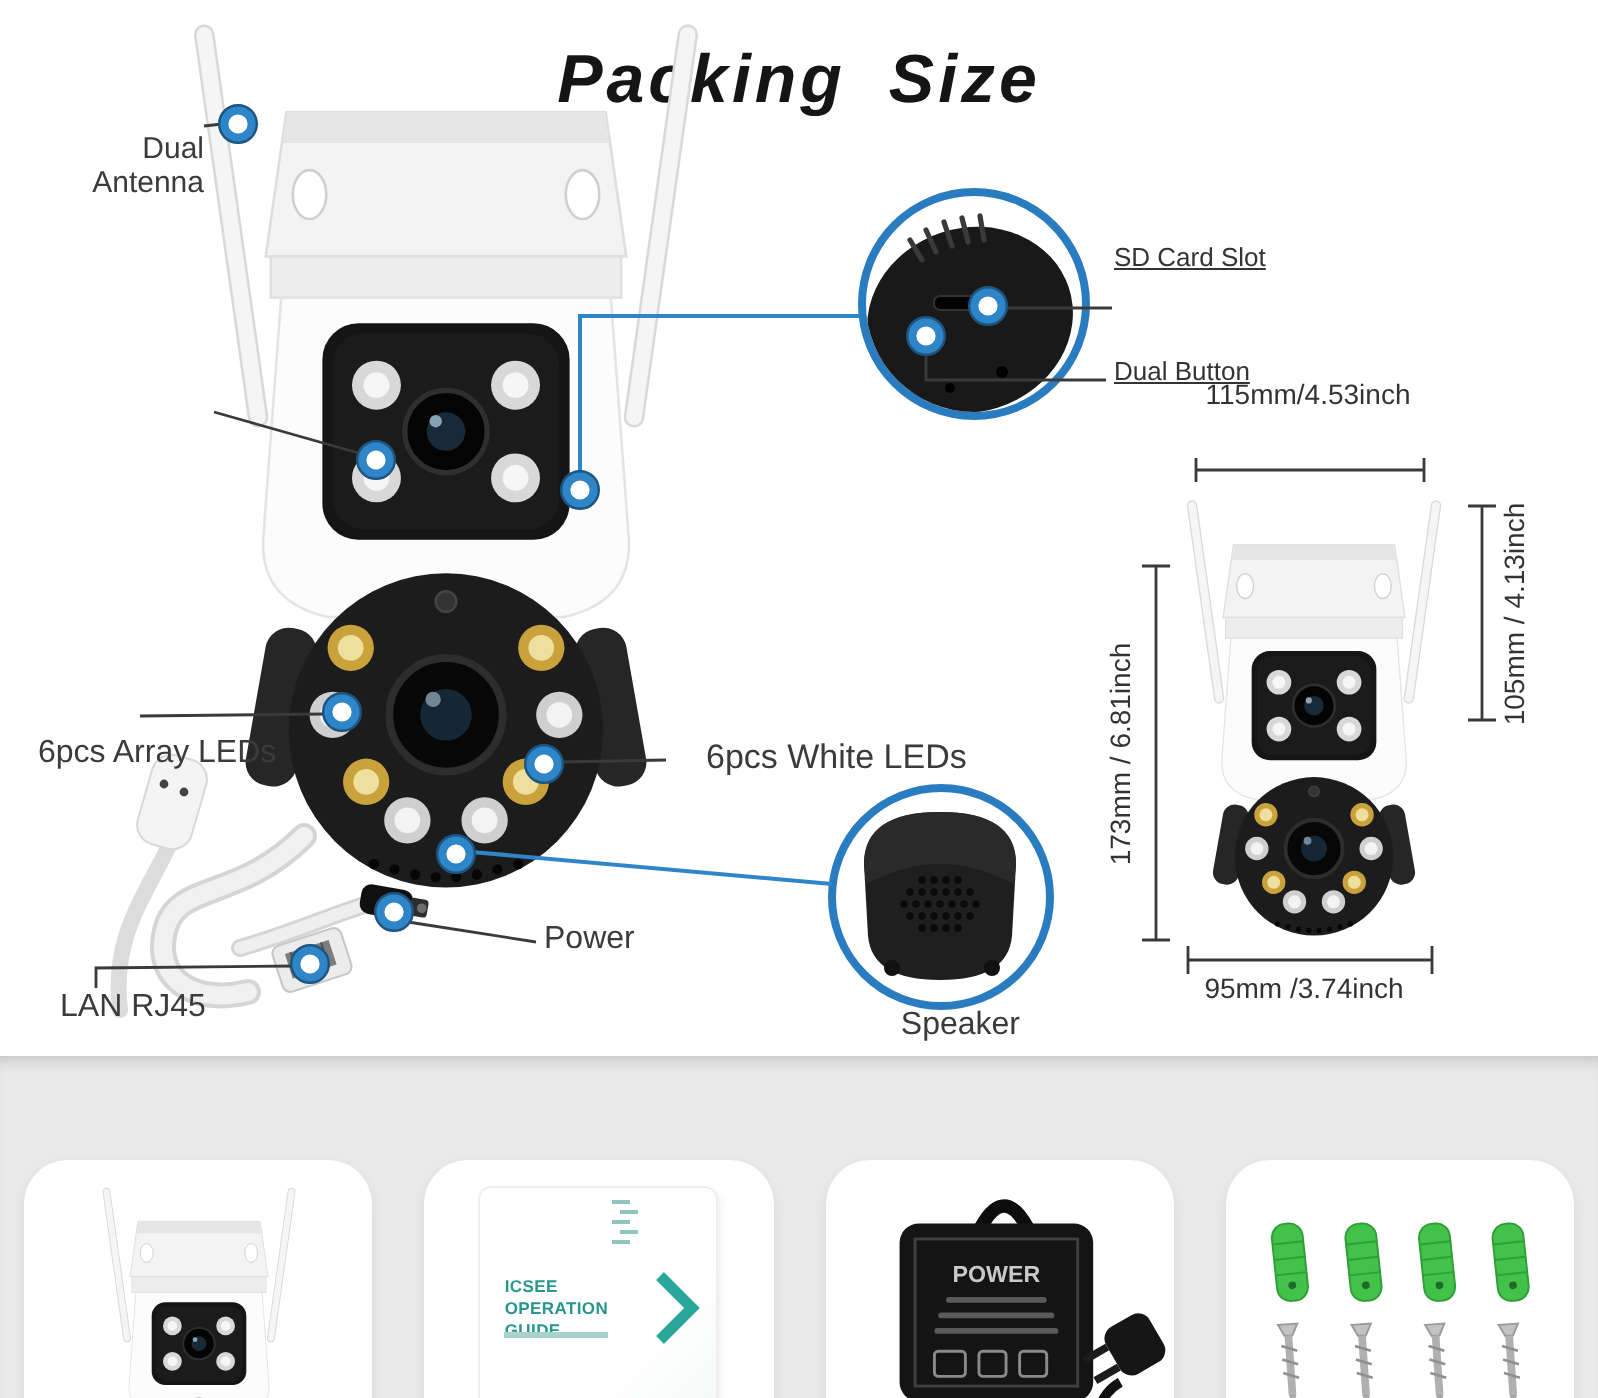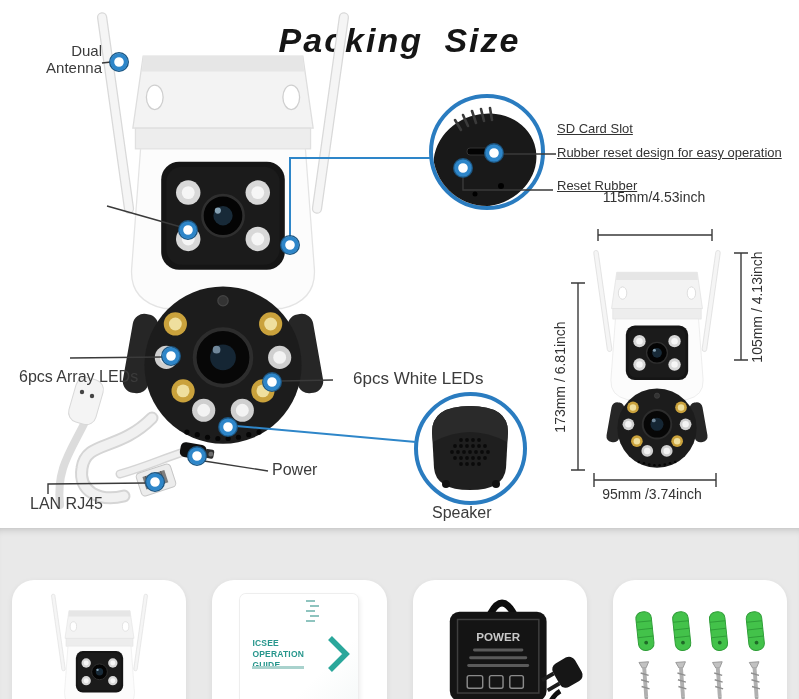--- a/index.html
+++ b/index.html
@@ -3,22 +3,22 @@
 <meta charset="utf-8">
 <style>
   html,body{margin:0;padding:0;background:#fff;}
   .screen{position:relative;width:799px;height:699px;overflow:hidden;background:#ffffff;
           font-family:"Liberation Sans",sans-serif;color:#3a3a3a;}
   .sec-title{position:absolute;left:0;width:100%;text-align:center;font-weight:bold;font-style:italic;
              color:#151515;letter-spacing:2px;word-spacing:10px;}
   #ps-title{top:-2px;font-size:34px;}
   .lbl{position:absolute;color:#3b3b3b;font-size:16px;line-height:1.12;white-space:pre-line;z-index:7;}
   .lbl.small{font-size:13px;color:#333;text-decoration:underline;}
-  .lbl.right{text-align:right;}
-  .lbl.center{text-align:left;}
+  .lbl.right{text-align:right;margin-top:24px;}
+  .lbl.center{text-align:right;}
   .dim{position:absolute;font-size:14px;color:#333;text-align:center;z-index:7;}
   .rot{transform:rotate(-90deg);transform-origin:center center;}
   .cam-svg{position:absolute;z-index:2;}
   .inset{position:absolute;border:4px solid #2a7cc0;border-radius:50%;overflow:hidden;background:#fff;
          box-sizing:border-box;z-index:3;}
   .overlay{position:absolute;left:0;top:0;z-index:6;pointer-events:none;}
   
   .packing{position:absolute;left:0;top:528px;width:799px;height:171px;background:#e9e9e9;
            box-shadow:inset 0 7px 9px -7px rgba(0,0,0,.25);z-index:1;}
   #pl-title{top:531px;font-size:37px;}
@@ -264,22 +264,21 @@
   </svg>
 
   <div class="lbl right" style="left:30px;top:43px;width:72px;font-size:15px">Dual
 Antenna</div>
   <div class="lbl" style="left:19px;top:368px">6pcs Array LEDs</div>
   <div class="lbl" style="left:353px;top:369px;font-size:17px">6pcs White LEDs</div>
   <div class="lbl" style="left:272px;top:461px">Power</div>
   <div class="lbl" style="left:30px;top:495px">LAN RJ45</div>
   <div class="lbl center" style="left:432px;top:504px;width:78px">Speaker</div>
   <div class="lbl small" style="left:557px;top:122px">SD Card Slot</div>
-  <div class="lbl small" style="left:557px;top:146px">Rubber reset design for easy operation</div>
-  <div class="lbl small" style="left:557px;top:179px">Reset Rubber</div>
+  <div class="lbl small" style="left:557px;top:179px">Dual Button</div>
 
   <div class="dim" style="left:590px;top:189px;width:128px">115mm/4.53inch</div>
   <div class="dim" style="left:588px;top:486px;width:128px">95mm /3.74inch</div>
   <div class="dim rot" style="left:485px;top:369px;width:150px">173mm / 6.81inch</div>
   <div class="dim rot" style="left:682px;top:299px;width:150px">105mm / 4.13inch</div>
 
   <div class="packing"></div>
   <h2 id="pl-title" class="sec-title">Packing List</h2>
 
   <div class="cards">

